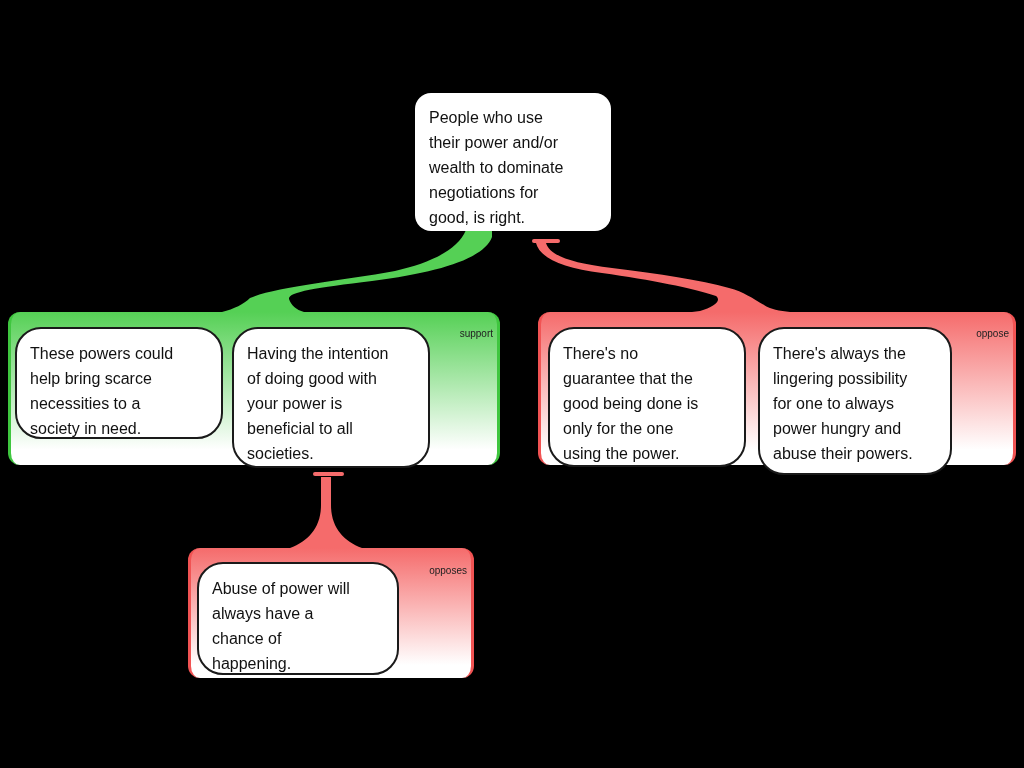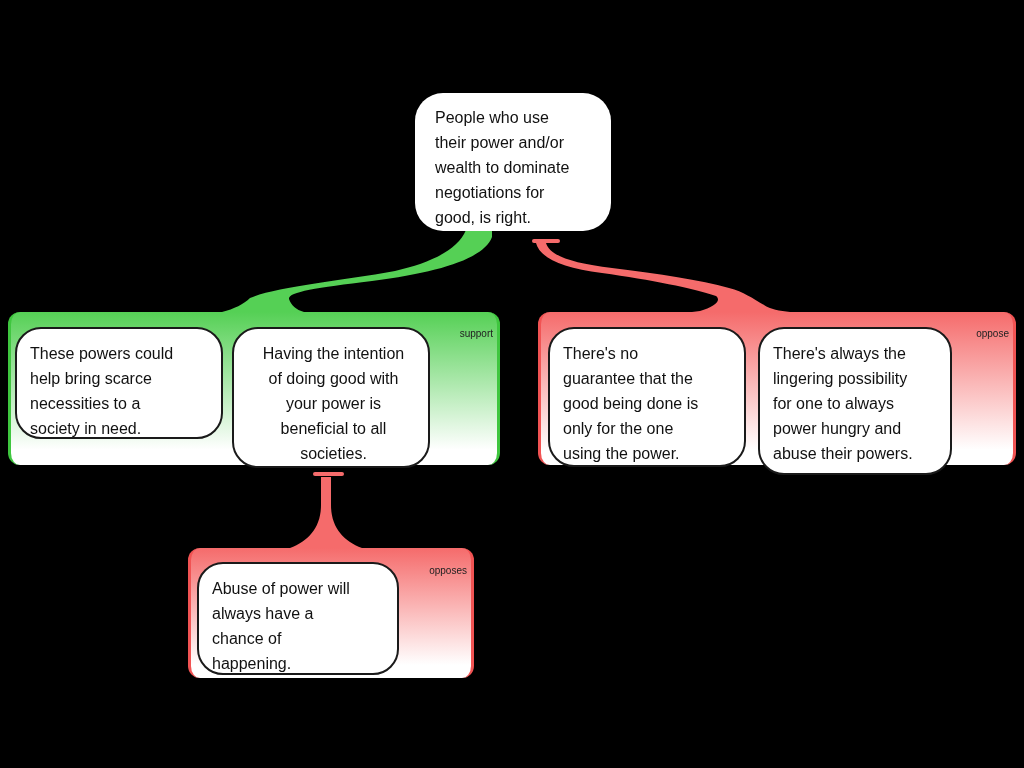--- a/index.html
+++ b/index.html
@@ -14,21 +14,21 @@
   .node{
     position:absolute;box-sizing:border-box;z-index:3;
     background:#fff;color:var(--box_text);
     border:2px solid var(--box_border);border-radius:26px;
     font-size:16px;line-height:25px;
     padding:12px 8px 16px 13px;
   }
   .node .line{white-space:nowrap;}
   .claim{
     left:415px;top:93px;width:196px;height:138px;
-    border:none;border-radius:28px;padding:12px 10px 0 20px;z-index:2;
+    border:none;border-radius:16px;padding:12px 10px 0 14px;z-index:2;
   }
   .group{
     position:absolute;box-sizing:border-box;z-index:2;
     border-radius:12px;overflow:visible;
   }
   .group.support{
     left:8px;top:312px;width:492px;height:153px;
     background:linear-gradient(to bottom, var(--support_green) 0%, #ffffff 90%);
     border-left:3px solid var(--support_edge);
     border-right:3px solid var(--support_edge);
@@ -44,21 +44,21 @@
     background:linear-gradient(to bottom, var(--oppose_red) 0%, #ffffff 90%);
     border-left:3px solid var(--oppose_edge);
     border-right:3px solid var(--oppose_edge);
   }
   .group-label{
     position:absolute;top:16px;right:4px;
     font-size:10px;color:var(--label_text);z-index:4;
   }
   .group.opposes .group-label{top:17px;}
   .support .n1{left:4px;top:15px;width:208px;height:112px;}
-  .support .n2{left:221px;top:15px;width:198px;height:141px;text-align:center;}
+  .support .n2{left:221px;top:15px;width:198px;height:141px;}
   .oppose .n1{left:7px;top:15px;width:198px;height:140px;}
   .oppose .n2{left:217px;top:15px;width:194px;height:148px;}
   .opposes .n1{left:6px;top:14px;width:202px;height:113px;}
 </style>
 </head>
 <body>
 
 <div class="canvas">
 
   <svg class="connectors" width="1024" height="768" viewBox="0 0 1024 768">

